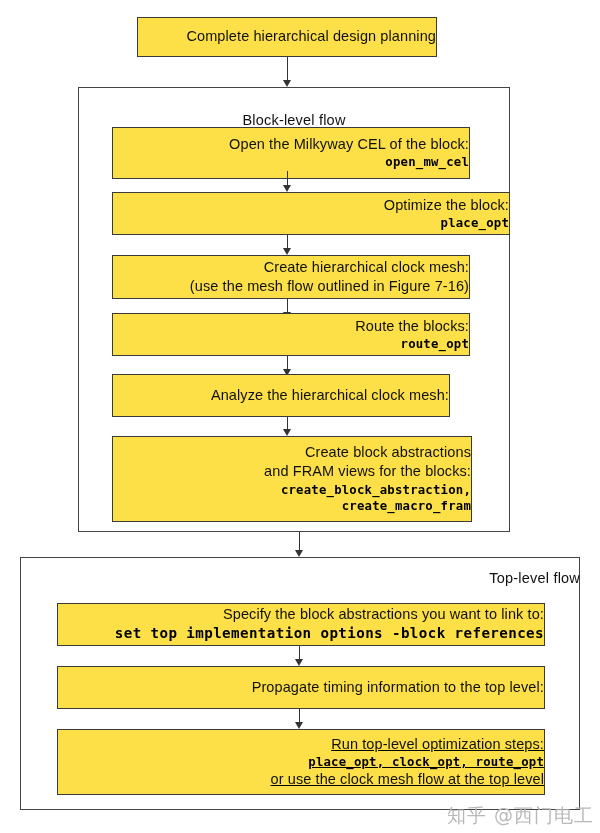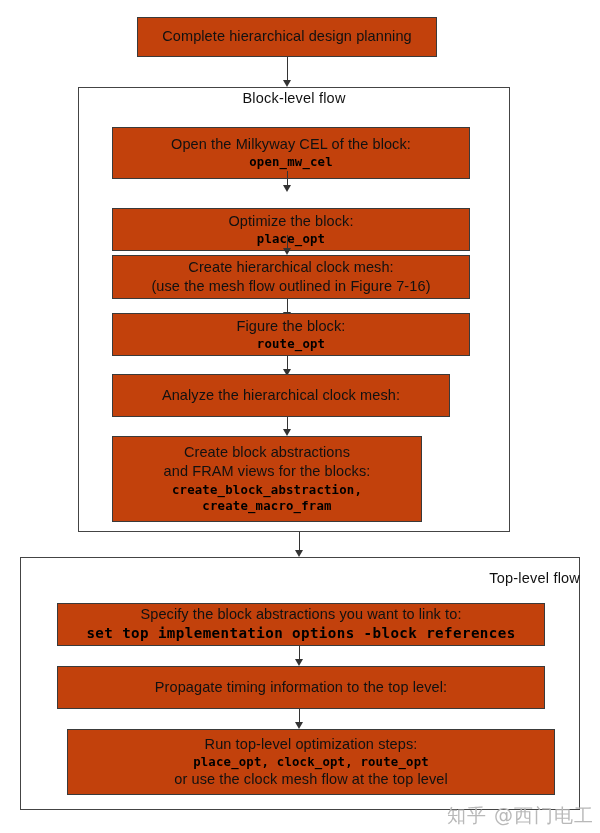--- a/index.html
+++ b/index.html
@@ -18,24 +18,24 @@
   .canvas {
     position: absolute;
     inset: 0;
   }
 
   
   .box {
     position: absolute;
     box-sizing: border-box;
     border: 1.5px solid #3a3a3a;
-    background: #c2410c;
+    background: #fde047;
     display: flex;
     flex-direction: column;
-    align-items: center;
+    align-items: flex-end;
     justify-content: center;
     text-align: center;
   }
   .container-box {
     position: absolute;
     box-sizing: border-box;
     border: 1.6px solid #444444;
     background: #ffffff;
   }
   .container-title {
@@ -103,57 +103,57 @@
 <div class="canvas">
 
   <div class="box" style="left:137px; top:17px; width:300px; height:40px;">
     <div class="line-prose">Complete hierarchical design planning</div>
   </div>
 
   <div class="vline" style="left:287px; top:57px; height:23px;"></div>
   <div class="arrowhead" style="left:282.5px; top:80px;"></div>
 
   <div class="container-box" style="left:78px; top:87px; width:432px; height:445px;"></div>
-  <div class="container-title" style="left:78px; width:432px; top:90px;">Block-level flow</div>
+  <div class="container-title" style="left:78px; width:432px; top:112px;">Block-level flow</div>
 
   <div class="box" style="left:112px; top:127px; width:358px; height:52px;">
     <div class="line-prose">Open the Milkyway CEL of the block:</div>
     <div class="line-code">open_mw_cel</div>
   </div>
   <div class="vline" style="left:287px; top:171px; height:14px;"></div>
   <div class="arrowhead" style="left:282.5px; top:185px;"></div>
 
-  <div class="box" style="left:112px; top:208px; width:358px; height:43px;">
+  <div class="box" style="left:112px; top:192px; width:398px; height:43px;">
     <div class="line-prose">Optimize the block:</div>
     <div class="line-code">place_opt</div>
   </div>
   <div class="vline" style="left:287px; top:235px; height:13px;"></div>
   <div class="arrowhead" style="left:282.5px; top:248px;"></div>
 
   <div class="box" style="left:112px; top:255px; width:358px; height:44px;">
     <div class="line-prose">Create hierarchical clock mesh:</div>
     <div class="line-prose">(use the mesh flow outlined in Figure 7-16)</div>
   </div>
   <div class="vline" style="left:287px; top:299px; height:13px;"></div>
   <div class="arrowhead" style="left:282.5px; top:312px;"></div>
 
   <div class="box" style="left:112px; top:313px; width:358px; height:43px;">
-    <div class="line-prose">Figure the block:</div>
+    <div class="line-prose">Route the blocks:</div>
     <div class="line-code">route_opt</div>
   </div>
   <div class="vline" style="left:287px; top:356px; height:13px;"></div>
   <div class="arrowhead" style="left:282.5px; top:369px;"></div>
 
   <div class="box" style="left:112px; top:374px; width:338px; height:43px;">
     <div class="line-prose">Analyze the hierarchical clock mesh:</div>
   </div>
   <div class="vline" style="left:287px; top:417px; height:12px;"></div>
   <div class="arrowhead" style="left:282.5px; top:429px;"></div>
 
-  <div class="box" style="left:112px; top:436px; width:310px; height:86px;">
+  <div class="box" style="left:112px; top:436px; width:360px; height:86px;">
     <div class="line-prose">Create block abstractions</div>
     <div class="line-prose">and FRAM views for the blocks:</div>
     <div class="line-code">create_block_abstraction,</div>
     <div class="line-code">create_macro_fram</div>
   </div>
 
   <div class="vline" style="left:299px; top:532px; height:18px;"></div>
   <div class="arrowhead" style="left:294.5px; top:550px;"></div>
 
   <div class="container-box" style="left:20px; top:557px; width:560px; height:253px;"></div>
@@ -165,21 +165,21 @@
   </div>
   <div class="vline" style="left:299px; top:646px; height:13px;"></div>
   <div class="arrowhead" style="left:294.5px; top:659px;"></div>
 
   <div class="box" style="left:57px; top:666px; width:488px; height:43px;">
     <div class="line-prose">Propagate timing information to the top level:</div>
   </div>
   <div class="vline" style="left:299px; top:709px; height:13px;"></div>
   <div class="arrowhead" style="left:294.5px; top:722px;"></div>
 
-  <div class="box" style="left:67px; top:729px; width:488px; height:66px;">
+  <div class="box" style="left:57px; top:729px; width:488px; height:66px;text-decoration:underline;">
     <div class="line-prose">Run top-level optimization steps:</div>
     <div class="line-code">place_opt, clock_opt, route_opt</div>
     <div class="line-prose" style="">or use the clock mesh flow at the top level</div>
   </div>
 
   <div class="watermark">知乎 @西门电工</div>
 
 </div>
 
 </body></html>

